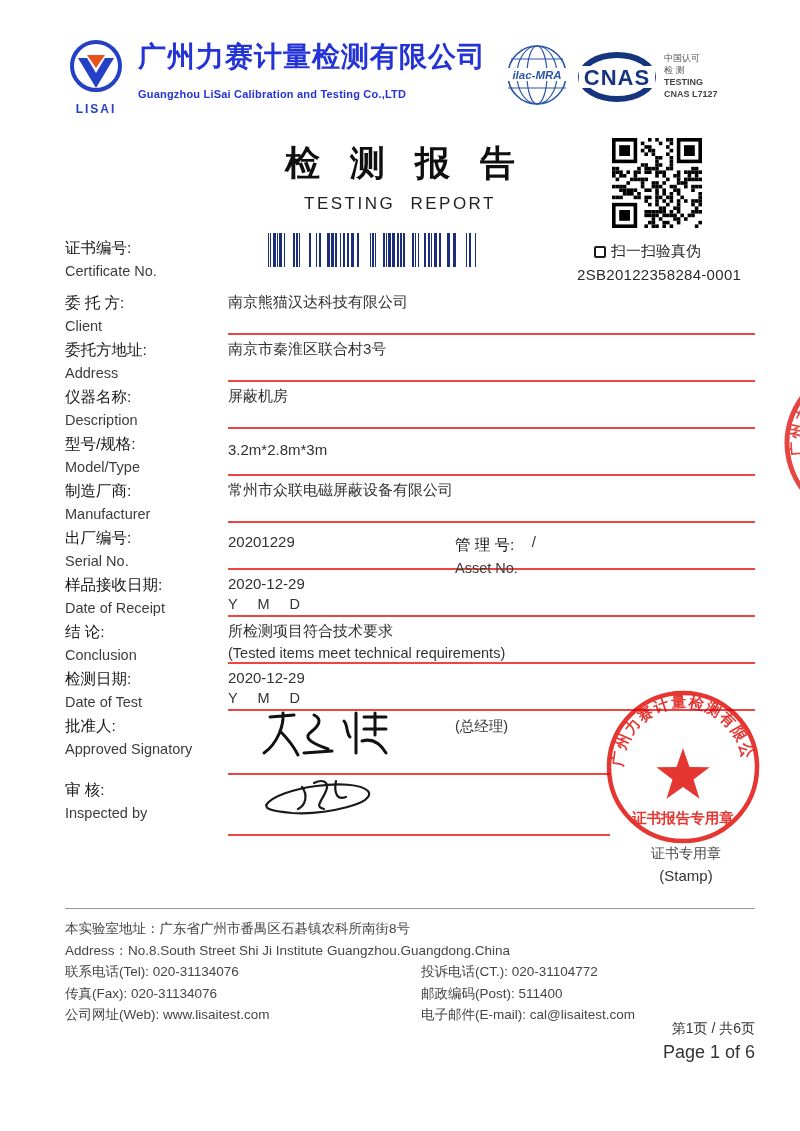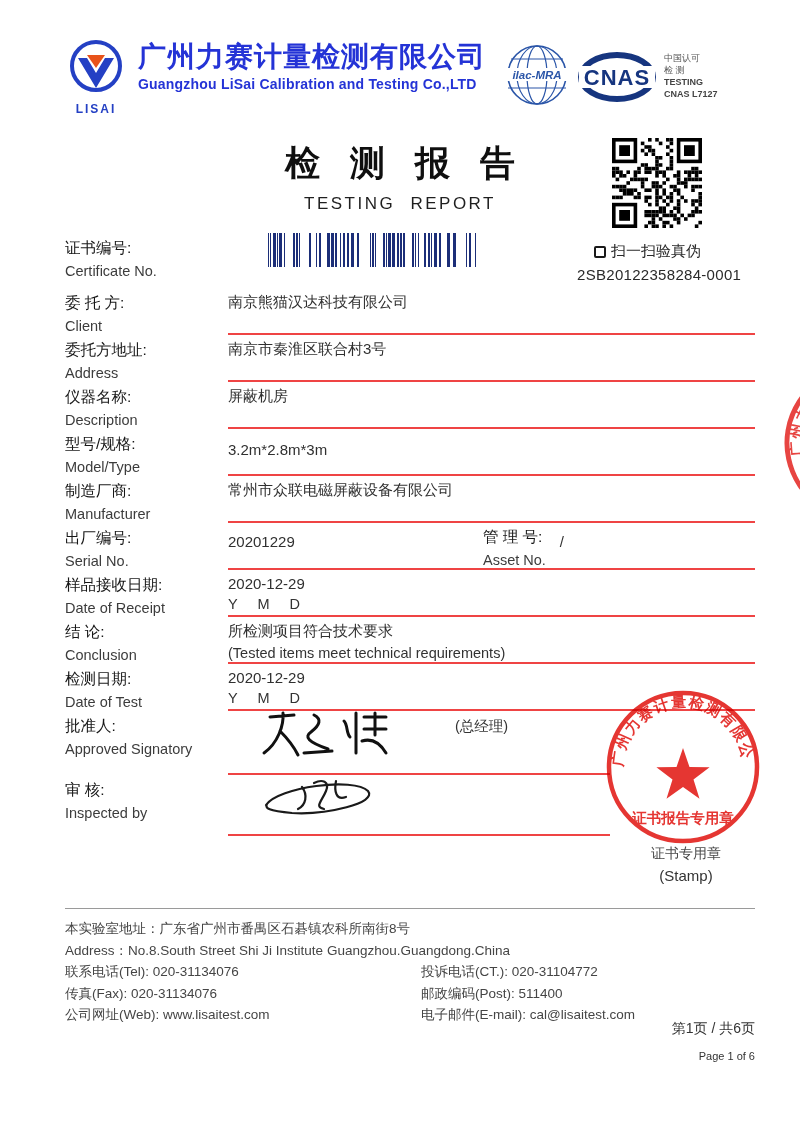--- a/index.html
+++ b/index.html
@@ -5,21 +5,21 @@
   * { margin:0; padding:0; box-sizing:border-box; }
   body { background:#888; font-family:"Liberation Sans","DejaVu Sans",sans-serif; }
   .page { position:relative; width:800px; height:1131px; background:#fff; margin:0 auto; overflow:hidden; }
 
   
   .header { position:absolute; top:38px; left:62px; display:flex; align-items:flex-start; }
   .emblem { width:68px; text-align:center; }
   .emblem .lisai-word { font-size:12px; font-weight:bold; letter-spacing:2px; color:#2440c4; margin-top:-2px; }
   .co { margin-left:8px; padding-top:2px; }
   .co-zh { font-size:28px; font-weight:bold; color:#2433d6; letter-spacing:1px; line-height:1.2; }
-  .co-en { font-size:14px; font-weight:bold; color:#2433d6; margin-top:2px; letter-spacing:0.2px; }
+  .co-en { font-size:11px; font-weight:bold; color:#2433d6; margin-top:14px; letter-spacing:0.2px; }
   .badge-ilac { position:absolute; top:44px; left:506px; }
   .badge-cnas { position:absolute; top:52px; left:577px; }
   .accr { position:absolute; top:52px; left:664px; font-size:9px; color:#555; line-height:12px; }
   .accr .b { font-weight:bold; color:#444; }
 
   
   .title-wrap { position:absolute; top:140px; left:0; width:800px; text-align:center; }
   .title-zh { font-size:35px; font-weight:bold; color:#0f0f0f; letter-spacing:30px; text-indent:30px; }
   .title-en { font-size:17px; color:#1f1f1f; letter-spacing:2.5px; word-spacing:8px; margin-top:7px; }
 
@@ -60,21 +60,21 @@
   .stamp-caption .c1 { font-size:14px; color:#4a4a4a; }
   .stamp-caption .c2 { font-size:15px; color:#333; margin-top:4px; }
 
   
   .footer { position:absolute; top:908px; left:65px; width:690px; border-top:1.5px solid #9a9a9a; padding-top:9px; font-size:13.5px; color:#454545; }
   .footer .fline { line-height:21.5px; }
   .fgrid { display:flex; }
   .fgrid .c-left { width:356px; }
   .pagenum { position:absolute; top:1020px; right:45px; text-align:right; }
   .pagenum .p1 { font-size:14px; color:#333; }
-  .pagenum .p2 { font-size:11px; color:#333; margin-top:12px; }
+  .pagenum .p2 { font-size:18px; color:#333; margin-top:4px; }
 </style>
 </head>
 <body>
 
 <div class="page">
 
   <div class="header">
     <div class="emblem">
       <svg width="66" height="62" viewBox="0 0 66 62">
         <circle cx="33" cy="28" r="24" fill="#fff" stroke="#2440c4" stroke-width="4"></circle>
@@ -436,21 +436,21 @@
     </div>
 
     <div class="row h47">
       <div class="lbl">
           <div class="lblzh">出厂编号:</div>
           <div class="lblen">Serial No.</div>
         </div>
       <div class="val" style="padding-top:10px;">
         <div>20201229</div>
         <div class="extra">
-          <div style="padding-top:4px;margin-left:28px;">
+          <div style="padding-top:12px;">
             <div class="lblzh">管 理 号:</div>
             <div class="lblen">Asset No.</div>
           </div>
           <div class="slash">/</div>
         </div>
       </div>
     </div>
 
     <div class="row h47">
       <div class="lbl">

